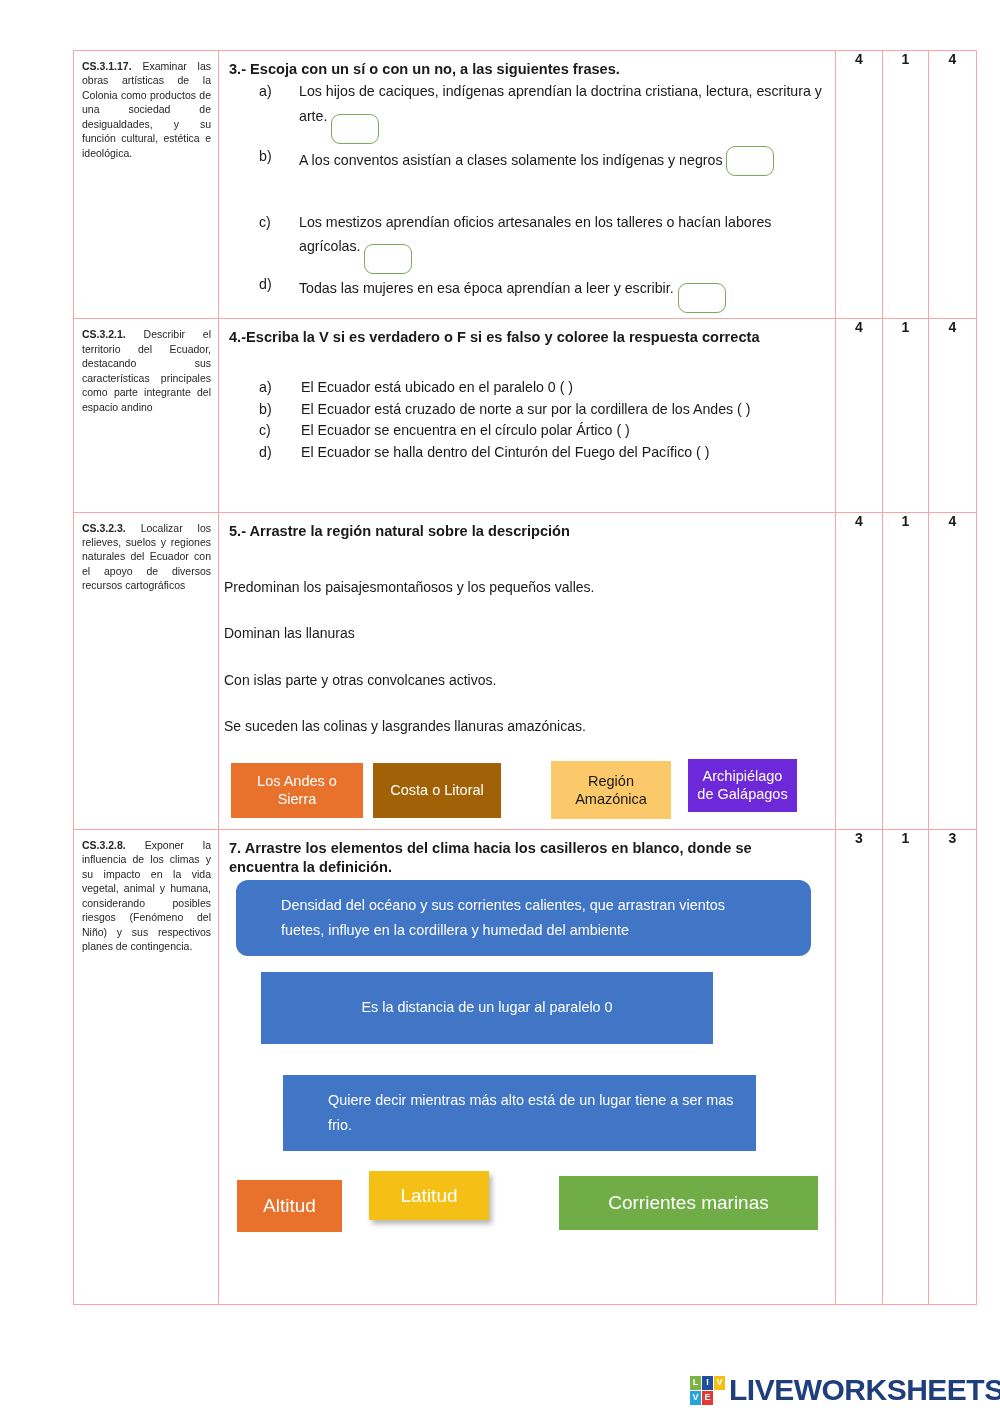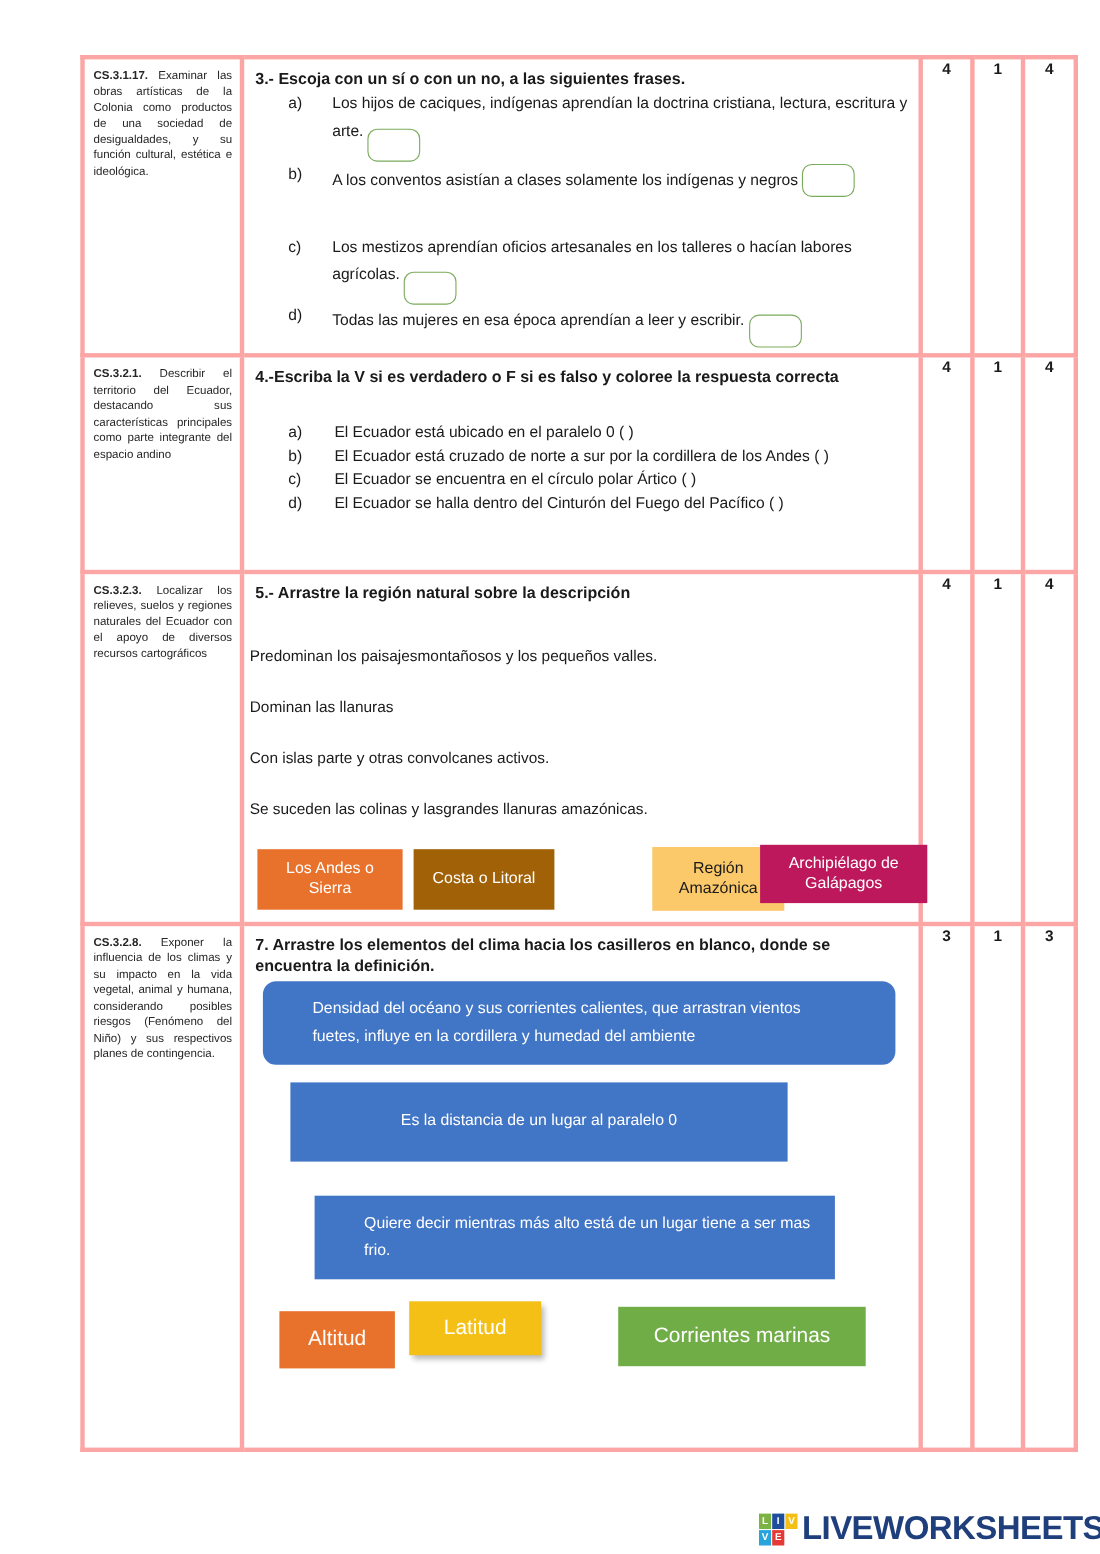--- a/index.html
+++ b/index.html
@@ -25,21 +25,21 @@
 
   table.ws {
     position: absolute;
     left: 73px;
     top: 50px;
     width: 903px;
     border-collapse: collapse;
     table-layout: fixed;
   }
   table.ws td {
-    border: 4px solid #fca5a5;
+    border: 1px solid #fca5a5;
     vertical-align: top;
     padding: 0;
     background: #fff;
   }
 
   col.c-ind  { width: 145px; }
   col.c-main { width: 617px; }
   col.c-s1   { width: 47px; }
   col.c-s2   { width: 46px; }
   col.c-s3   { width: 48px; }
@@ -140,22 +140,22 @@
     align-items: center;
     justify-content: center;
     text-align: center;
     font-size: 14.5px;
     line-height: 1.25;
     box-sizing: border-box;
     padding: 3px 6px;
   }
   .chip.sierra     { left: 7px;   width: 132px; height: 55px; top: 4px;  background: #E8722B; color: #ffffff; }
   .chip.costa      { left: 149px; width: 128px; height: 55px; top: 4px;  background: #a16207; color: #ffffff; }
-  .chip.amazonia   { left: 327px; width: 120px; height: 58px; top: 2px;  background: #FBC86A; color: #1a1a1a; margin-left: 39px; }
-  .chip.galapagos  { left: 464px; width: 152px; height: 53px; top: 0px;  background: #be185d; color: #ffffff; }
+  .chip.amazonia   { left: 327px; width: 120px; height: 58px; top: 2px;  background: #FBC86A; color: #1a1a1a; }
+  .chip.galapagos  { left: 464px; width: 109px; height: 53px; top: 0px;  background: #6d28d9; color: #ffffff; }
 
   
   .def {
     position: absolute;
     background: #4175C5;
     color: #ffffff;
     font-size: 14.4px;
     line-height: 1.75;
     box-sizing: border-box;
     display: flex;
@@ -186,31 +186,30 @@
     align-items: center;
     justify-content: center;
     box-sizing: border-box;
     font-size: 19px;
     color: #ffffff;
   }
   .elem.altitud {
     left: 18px; top: 350px;
     width: 105px; height: 52px;
     background: #E8722B;
-    margin-left: 14px;
   }
   .elem.latitud {
     left: 150px; top: 341px;
     width: 120px; height: 49px;
     background: #F5C016;
     box-shadow: 3px 4px 5px rgba(0,0,0,0.28);
   }
   .elem.corrientes {
     left: 340px; top: 346px;
-    width: 225px; height: 54px;
+    width: 259px; height: 54px;
     background: #70AD47;
   }
 
   
   .lw {
     position: absolute;
     left: 690px;
     top: 1373px;
     display: flex;
     align-items: center;

